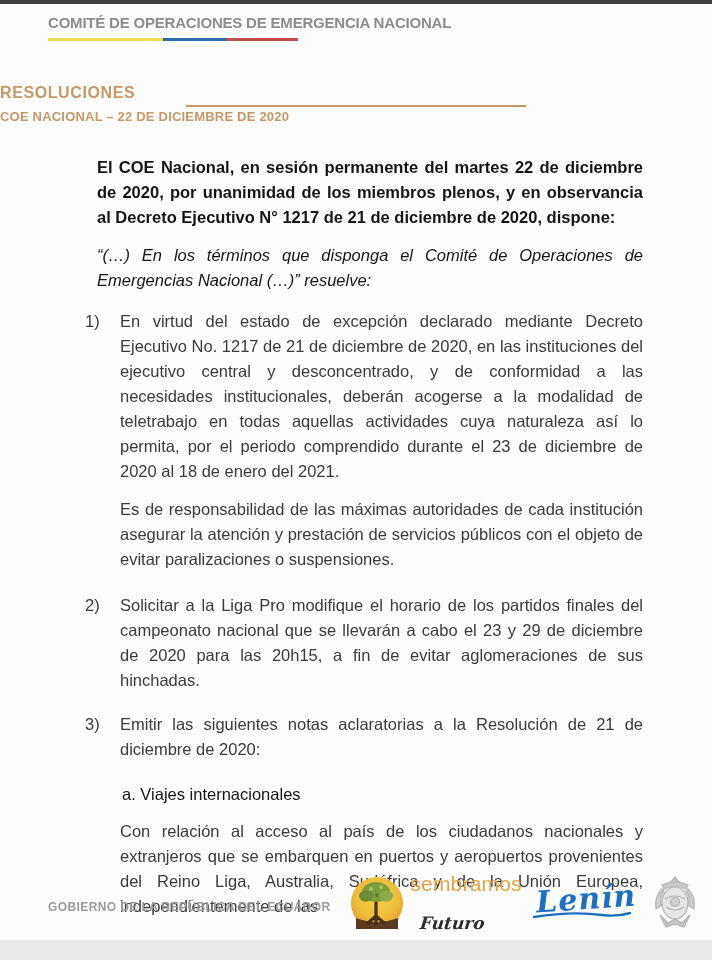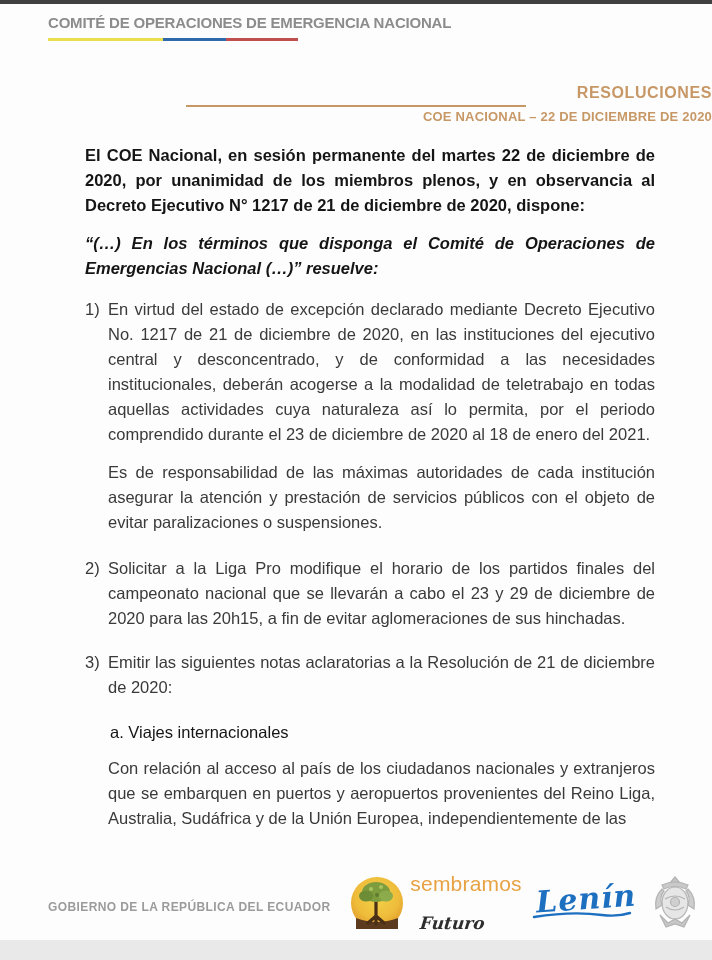--- a/index.html
+++ b/index.html
@@ -19,29 +19,29 @@
     font-size:15px;letter-spacing:-0.2px;
     color:#8c8c8c;font-weight:600;
     white-space:nowrap;
   }
   .flag-bar{display:flex;width:250px;height:3px;margin-top:7px;}
   .flag-bar span{height:3px;display:block;}
   .flag-yellow{width:46%;}
   .flag-blue{width:25%;}
   .flag-red{width:29%;}
   
-  .title-block{position:absolute;top:80px;left:0;width:712px;text-align:right;}
+  .title-block{position:absolute;top:80px;left:0;width:712px;text-align:left;}
   .title-line1{font-size:16px;letter-spacing:0.6px;font-weight:600;}
   .title-underline{width:340px;margin:3px auto 2px auto;border-bottom:2px solid;}
   .title-line2{font-size:13px;letter-spacing:0.2px;font-weight:600;}
   
   .body{position:absolute;top:139px;left:85px;width:570px;font-size:16.5px;line-height:25px;}
-  .body p{margin:0;text-align:justify;}
+  .body p{margin:12px;text-align:justify;}
   .intro{font-weight:bold;color:#151515;}
-  .quote{font-weight:bold;font-style:italic;color:#151515;margin-top:13px !important;}
+  .quote{font-weight:normal;font-style:italic;color:#151515;margin-top:13px !important;}
   .item{position:relative;padding-left:23px;}
   .it1{margin-top:16px;}
   .it2{margin-top:21px;}
   .it3{margin-top:19px;}
   .item .num{position:absolute;left:0;top:0;}
   .sub{padding-left:23px;}
   .sp1{margin-top:13px !important;}
   .sp2{margin-top:20px !important;}
   .sec-heading{margin-top:20px !important;padding-left:25px;font-weight:normal;color:#151515;text-align:left !important;}
   .sec-para{margin-top:11px !important;}

